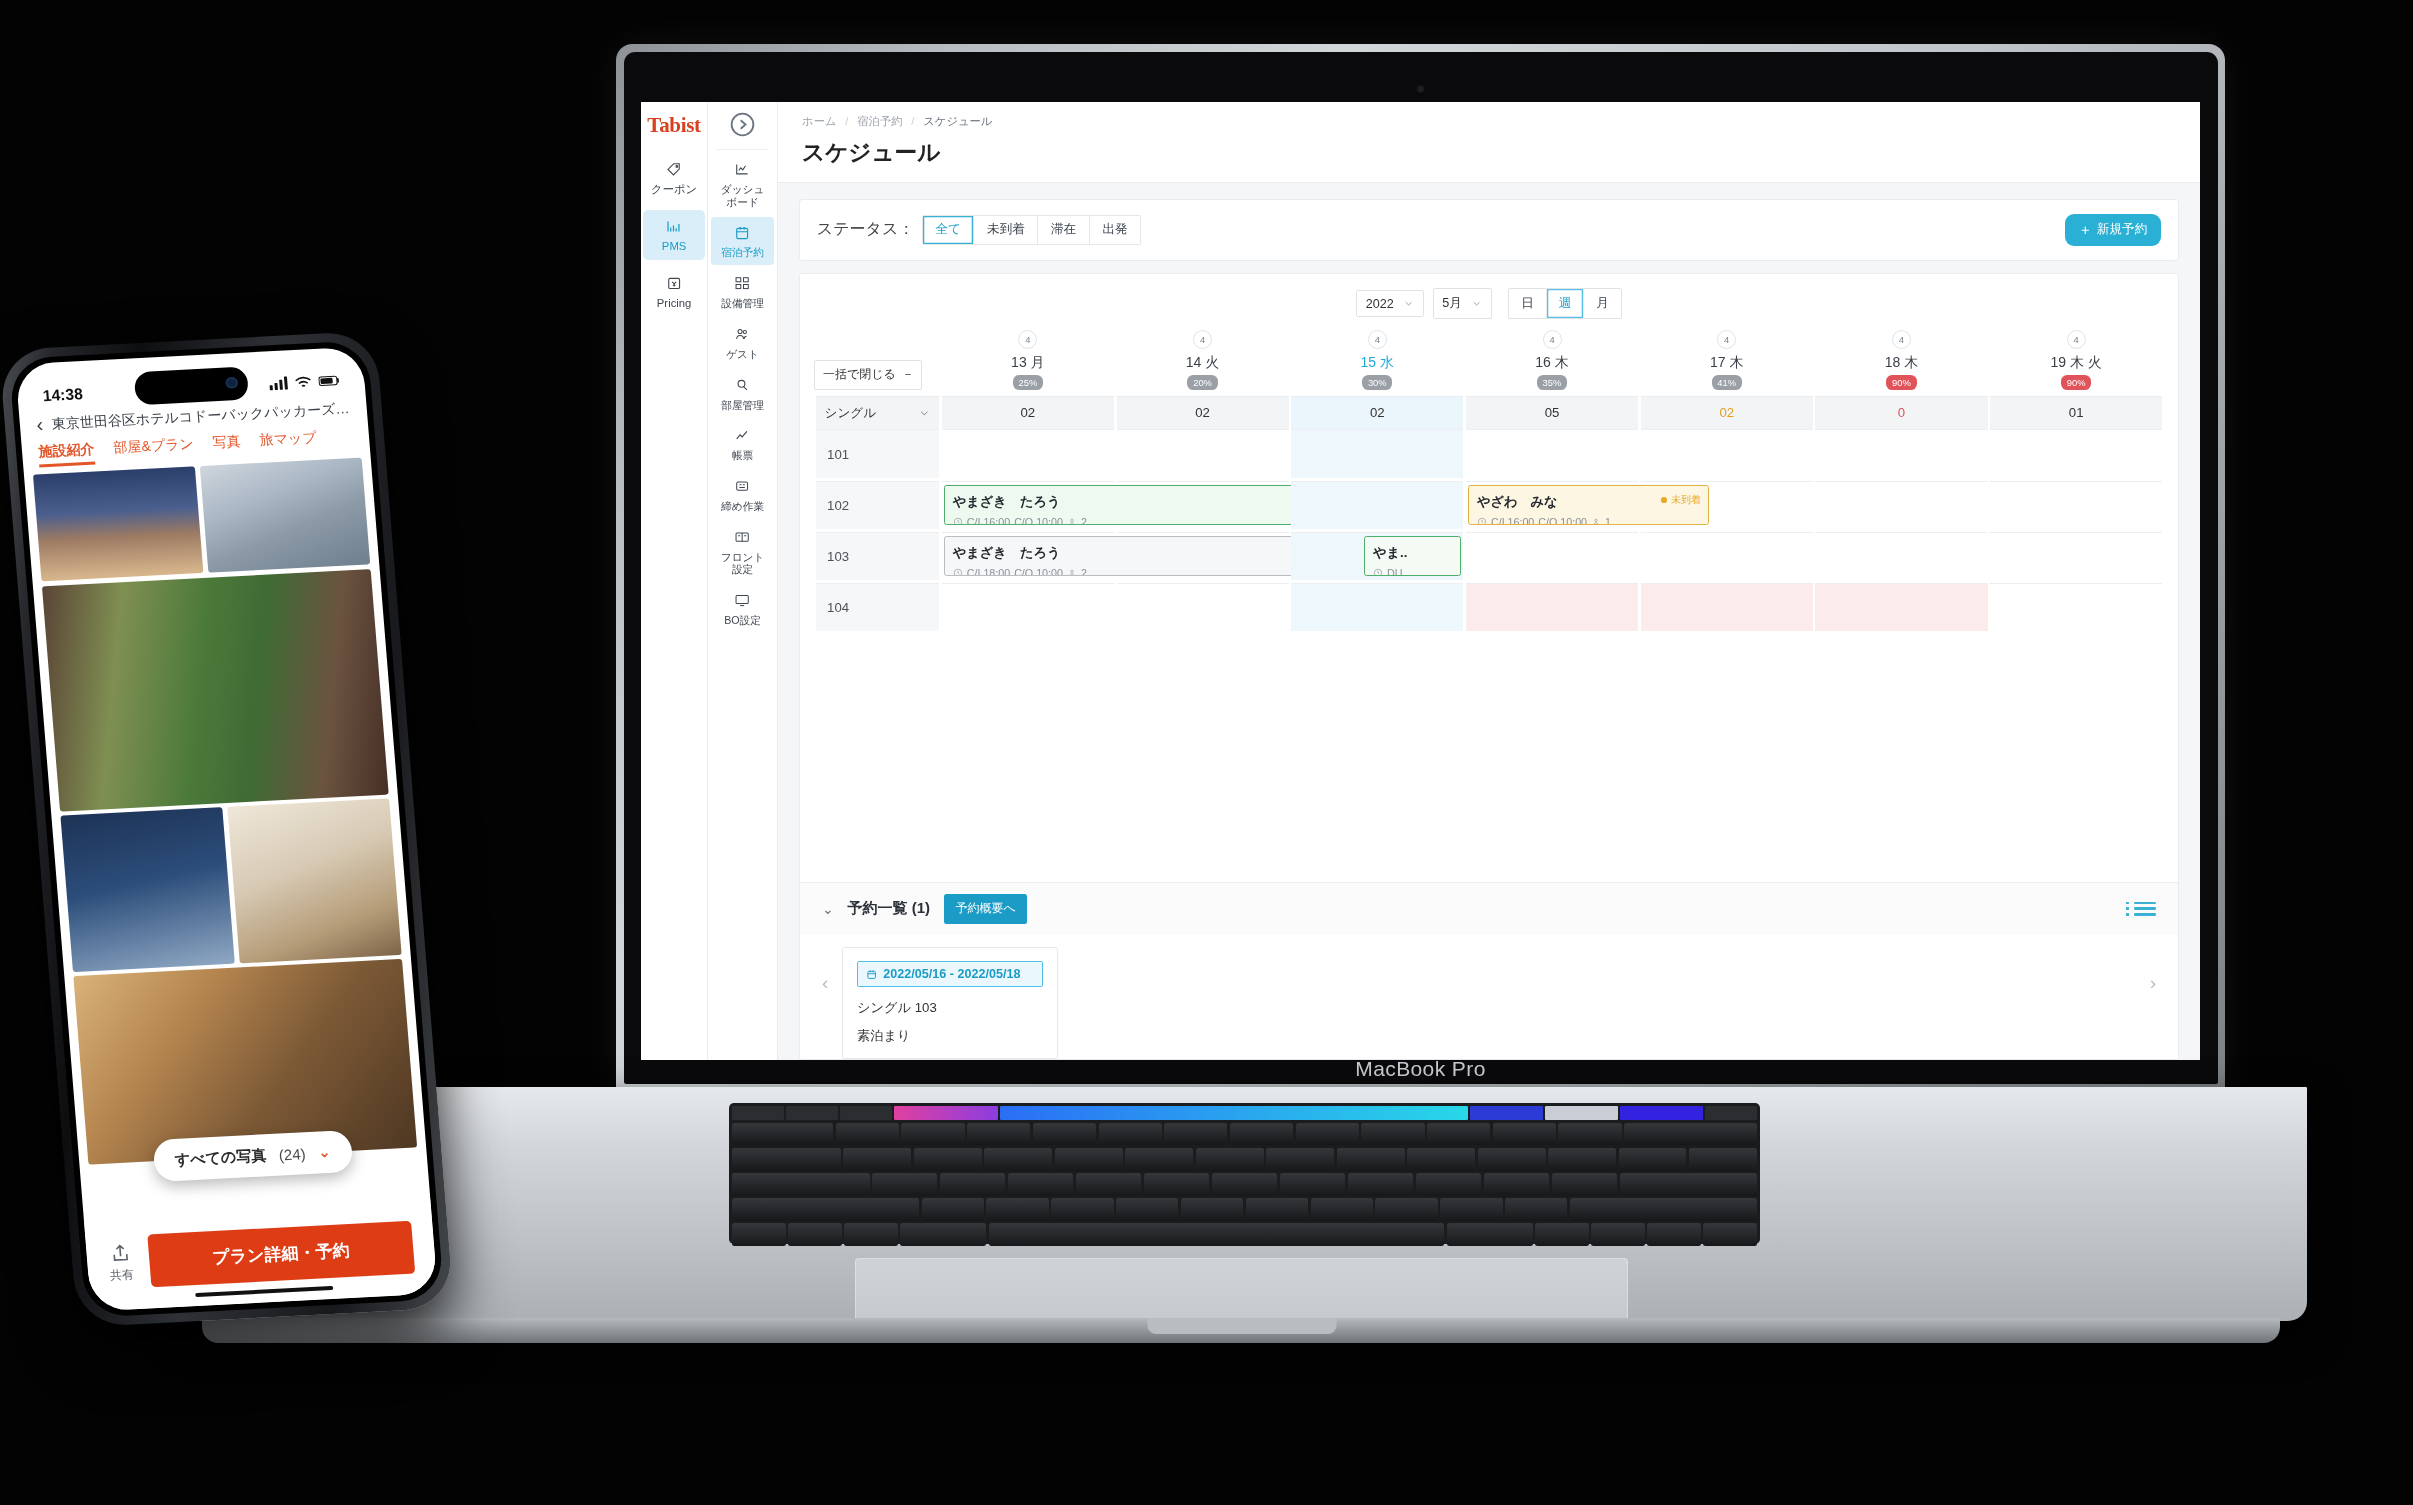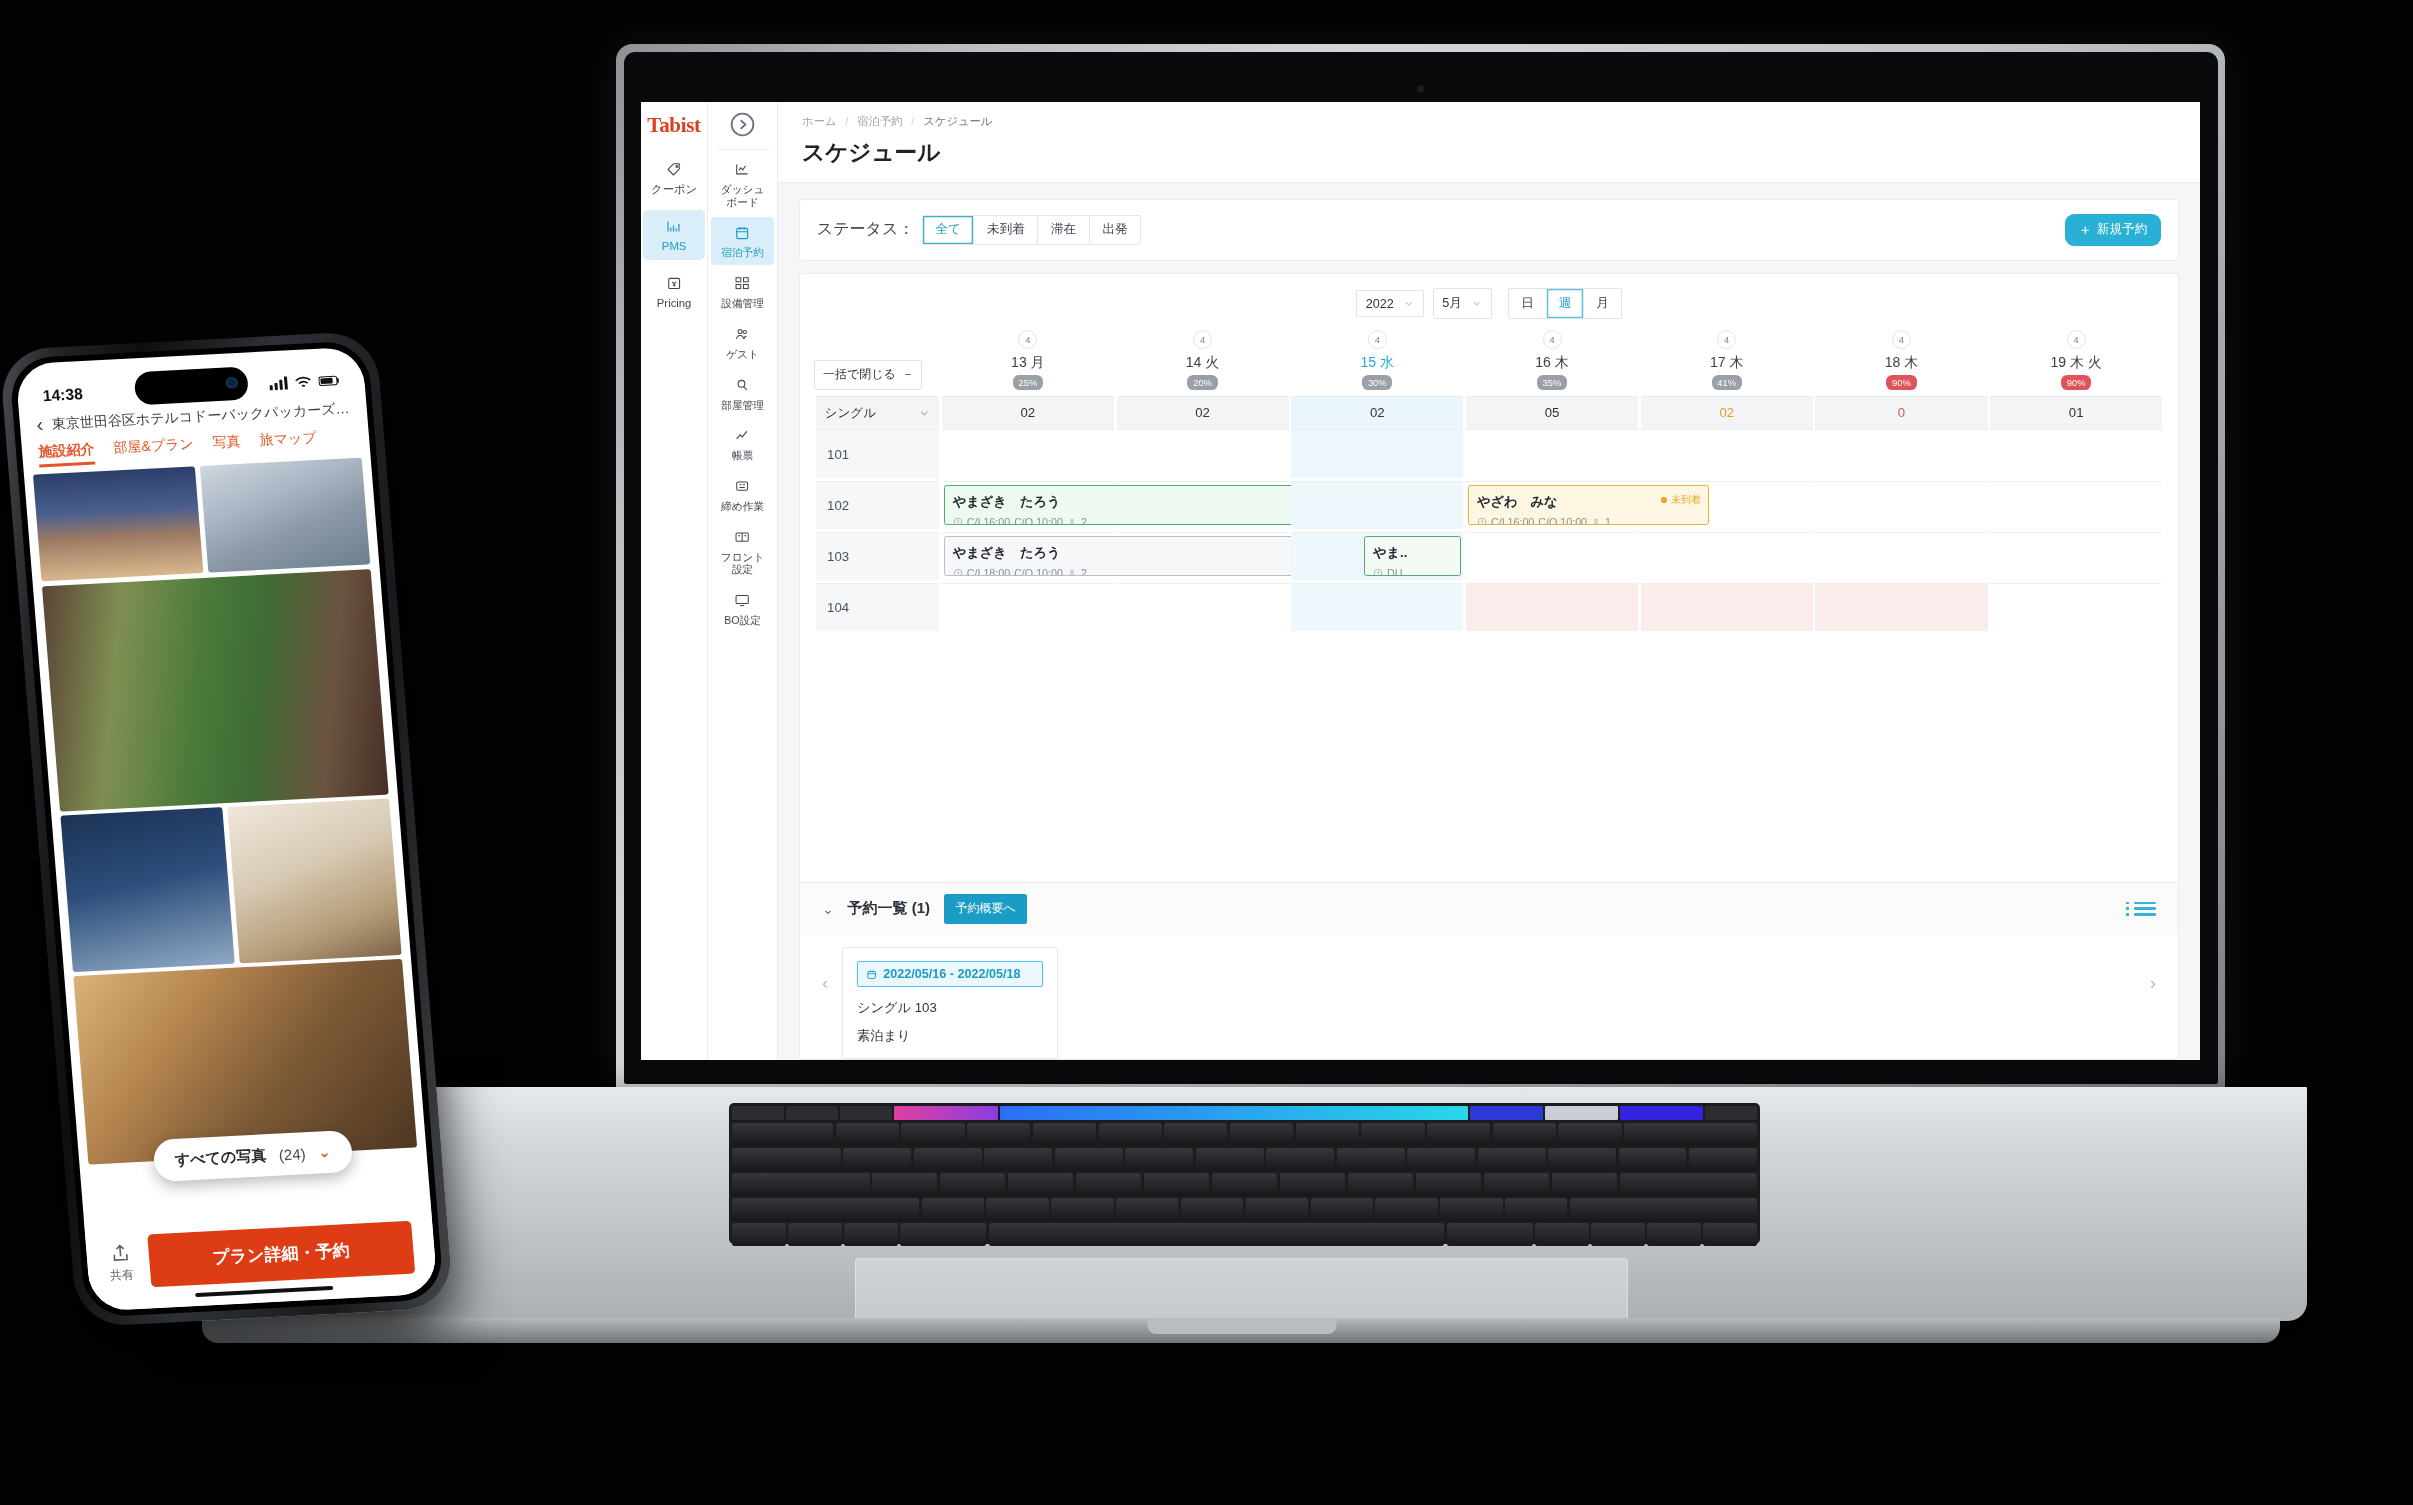--- a/index.html
+++ b/index.html
@@ -571,20 +571,21 @@
                     </div>
                     <span class="arrow-r" style="margin-left:auto">›</span>
                   </div>
                 </div>
               </div>
 
             </div>
           </div>
 
         </div>
+        <div class="screen-bottom-label">MacBook Pro</div>
       </div>
     </div>
 
     <div class="base">
       <div class="base-top">
         <div class="kbd">
           <div class="touchbar">
             <div class="tb"></div>
               <div class="tb"></div>
               <div class="tb"></div>

